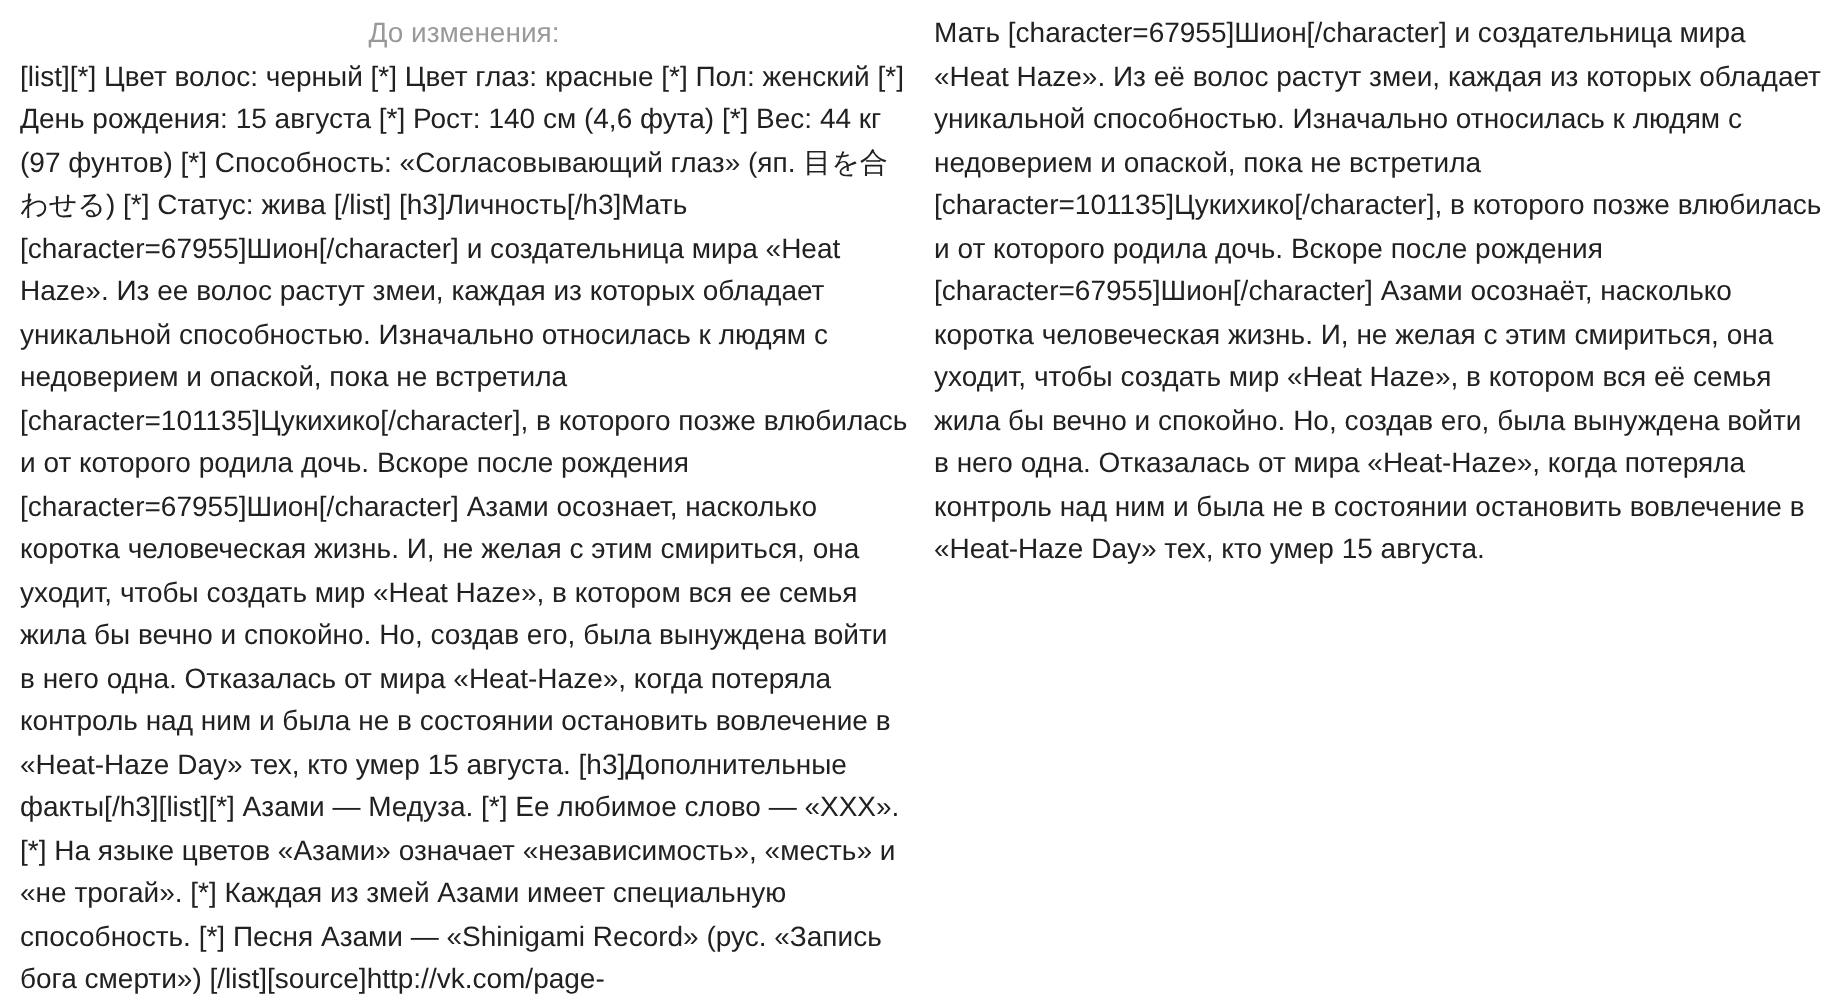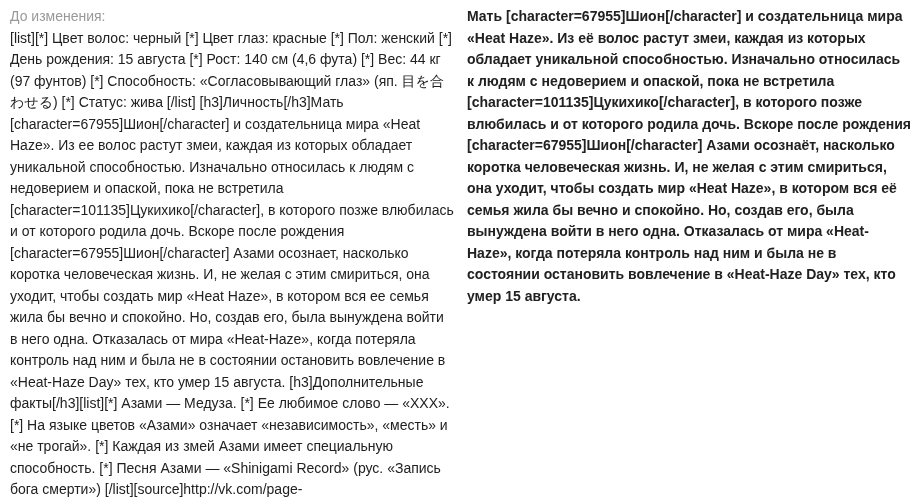--- a/index.html
+++ b/index.html
@@ -23,30 +23,31 @@
   .diff-column {
     flex: 1 1 0;
     min-width: 0;
   }
   .diff-label {
     color: #999999;
     font-size: 14px;
     line-height: 21.5px;
     font-weight: normal;
     white-space: nowrap;
+    text-align: center;
   }
   .diff-text {
     color: #212121;
     font-size: 14px;
     line-height: 21.5px;
     word-wrap: break-word;
     overflow-wrap: break-word;
   }
   .diff-text.changed {
-    font-weight: bold;
+    font-weight: normal;
   }
 </style>
 </head>
 <body>
 
 <div class="diff-container">
   <div class="diff-column">
     <div class="diff-label">До изменения:</div>
     <div class="diff-text">[list][*] Цвет волос: черный [*] Цвет глаз: красные [*] Пол: женский [*] День рождения: 15 августа [*] Рост: 140 см (4,6 фута) [*] Вес: 44 кг (97 фунтов) [*] Способность: «Согласовывающий глаз» (яп. 目を合わせる) [*] Статус: жива [/list] [h3]Личность[/h3]Мать [character=67955]Шион[/character] и создательница мира «Heat Haze». Из ее волос растут змеи, каждая из которых обладает уникальной способностью. Изначально относилась к людям с недоверием и опаской, пока не встретила [character=101135]Цукихико[/character], в которого позже влюбилась и от которого родила дочь. Вскоре после рождения [character=67955]Шион[/character] Азами осознает, насколько коротка человеческая жизнь. И, не желая с этим смириться, она уходит, чтобы создать мир «Heat Haze», в котором вся ее семья жила бы вечно и спокойно. Но, создав его, была вынуждена войти в него одна. Отказалась от мира «Heat-Haze», когда потеряла контроль над ним и была не в состоянии остановить вовлечение в «Heat-Haze Day» тех, кто умер 15 августа. [h3]Дополнительные факты[/h3][list][*] Азами — Медуза. [*] Ее любимое слово — «XXX». [*] На языке цветов «Азами» означает «независимость», «месть» и «не трогай». [*] Каждая из змей Азами имеет специальную способность. [*] Песня Азами — «Shinigami Record» (рус. «Запись бога смерти») [/list][source]http://vk.com/page-44046046_44558727[/source]</div>
   </div>

